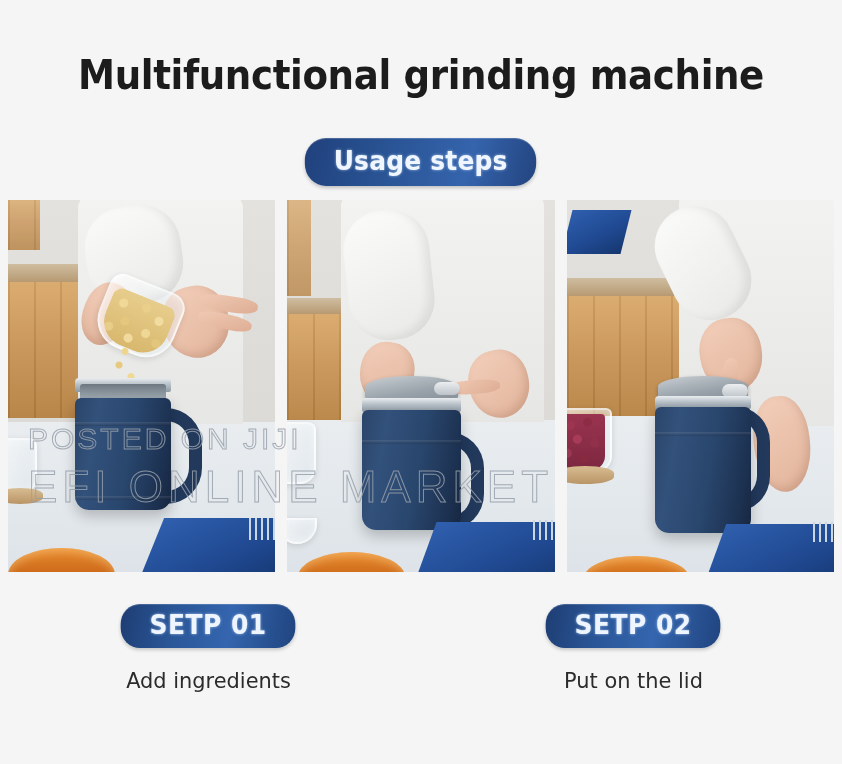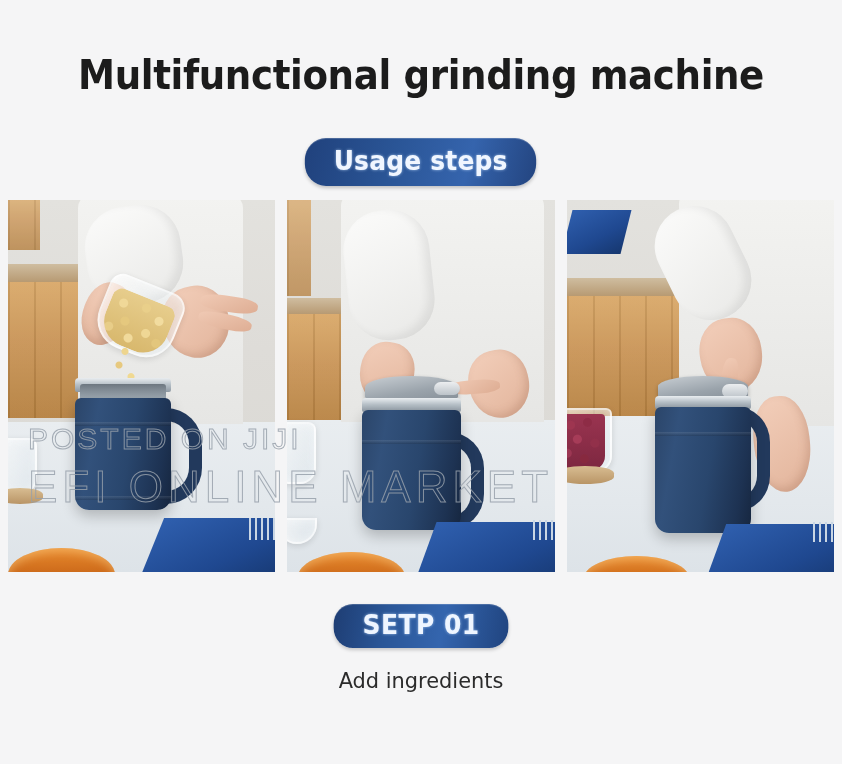--- a/index.html
+++ b/index.html
@@ -367,14 +367,18 @@
 <div class="watermark wm-top">POSTED ON JIJI</div>
 <div class="watermark wm-main">EFI ONLINE MARKET</div>
 
 <div class="steps-row">
 
   <div class="step-col">
     <div><span class="step-badge">SETP 01</span></div>
     <div class="step-caption">Add ingredients</div>
   </div>
 
+  <div class="step-col">
+    <div><span class="step-badge">SETP 02</span></div>
+    <div class="step-caption">Put on the lid</div>
+  </div>
 
 </div>
 
 </body></html>

